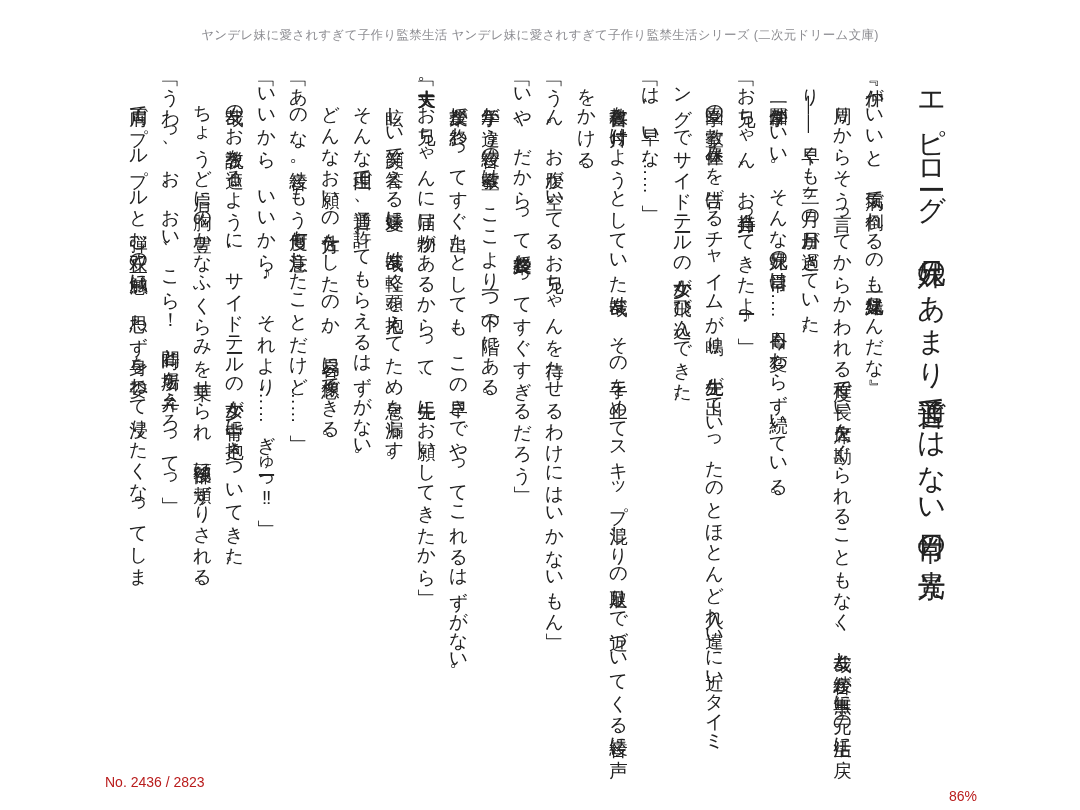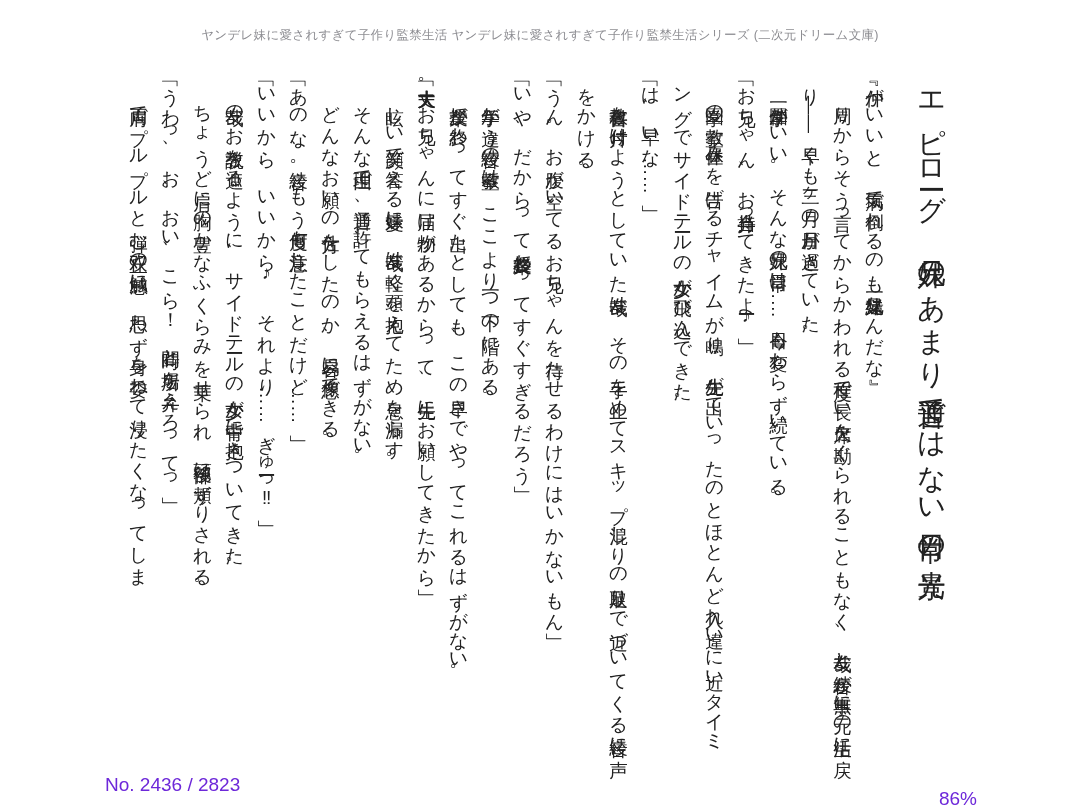--- a/index.html
+++ b/index.html
@@ -50,22 +50,22 @@
     font-size: 18.5px;
     line-height: 32px;
     letter-spacing: 0px;
   }
   .reader-footer {
     position: absolute;
     left: 0;
     right: 0;
     bottom: 0;
     height: 42px;
-    font-size: 19px;
-    color: #6d28d9;
+    font-size: 14px;
+    color: #b91c1c;
   }
   .footer-location {
     position: absolute;
     left: 105px;
     top: 6px;
   }
   .footer-progress {
     position: absolute;
     right: 103px;
     top: 20px;

